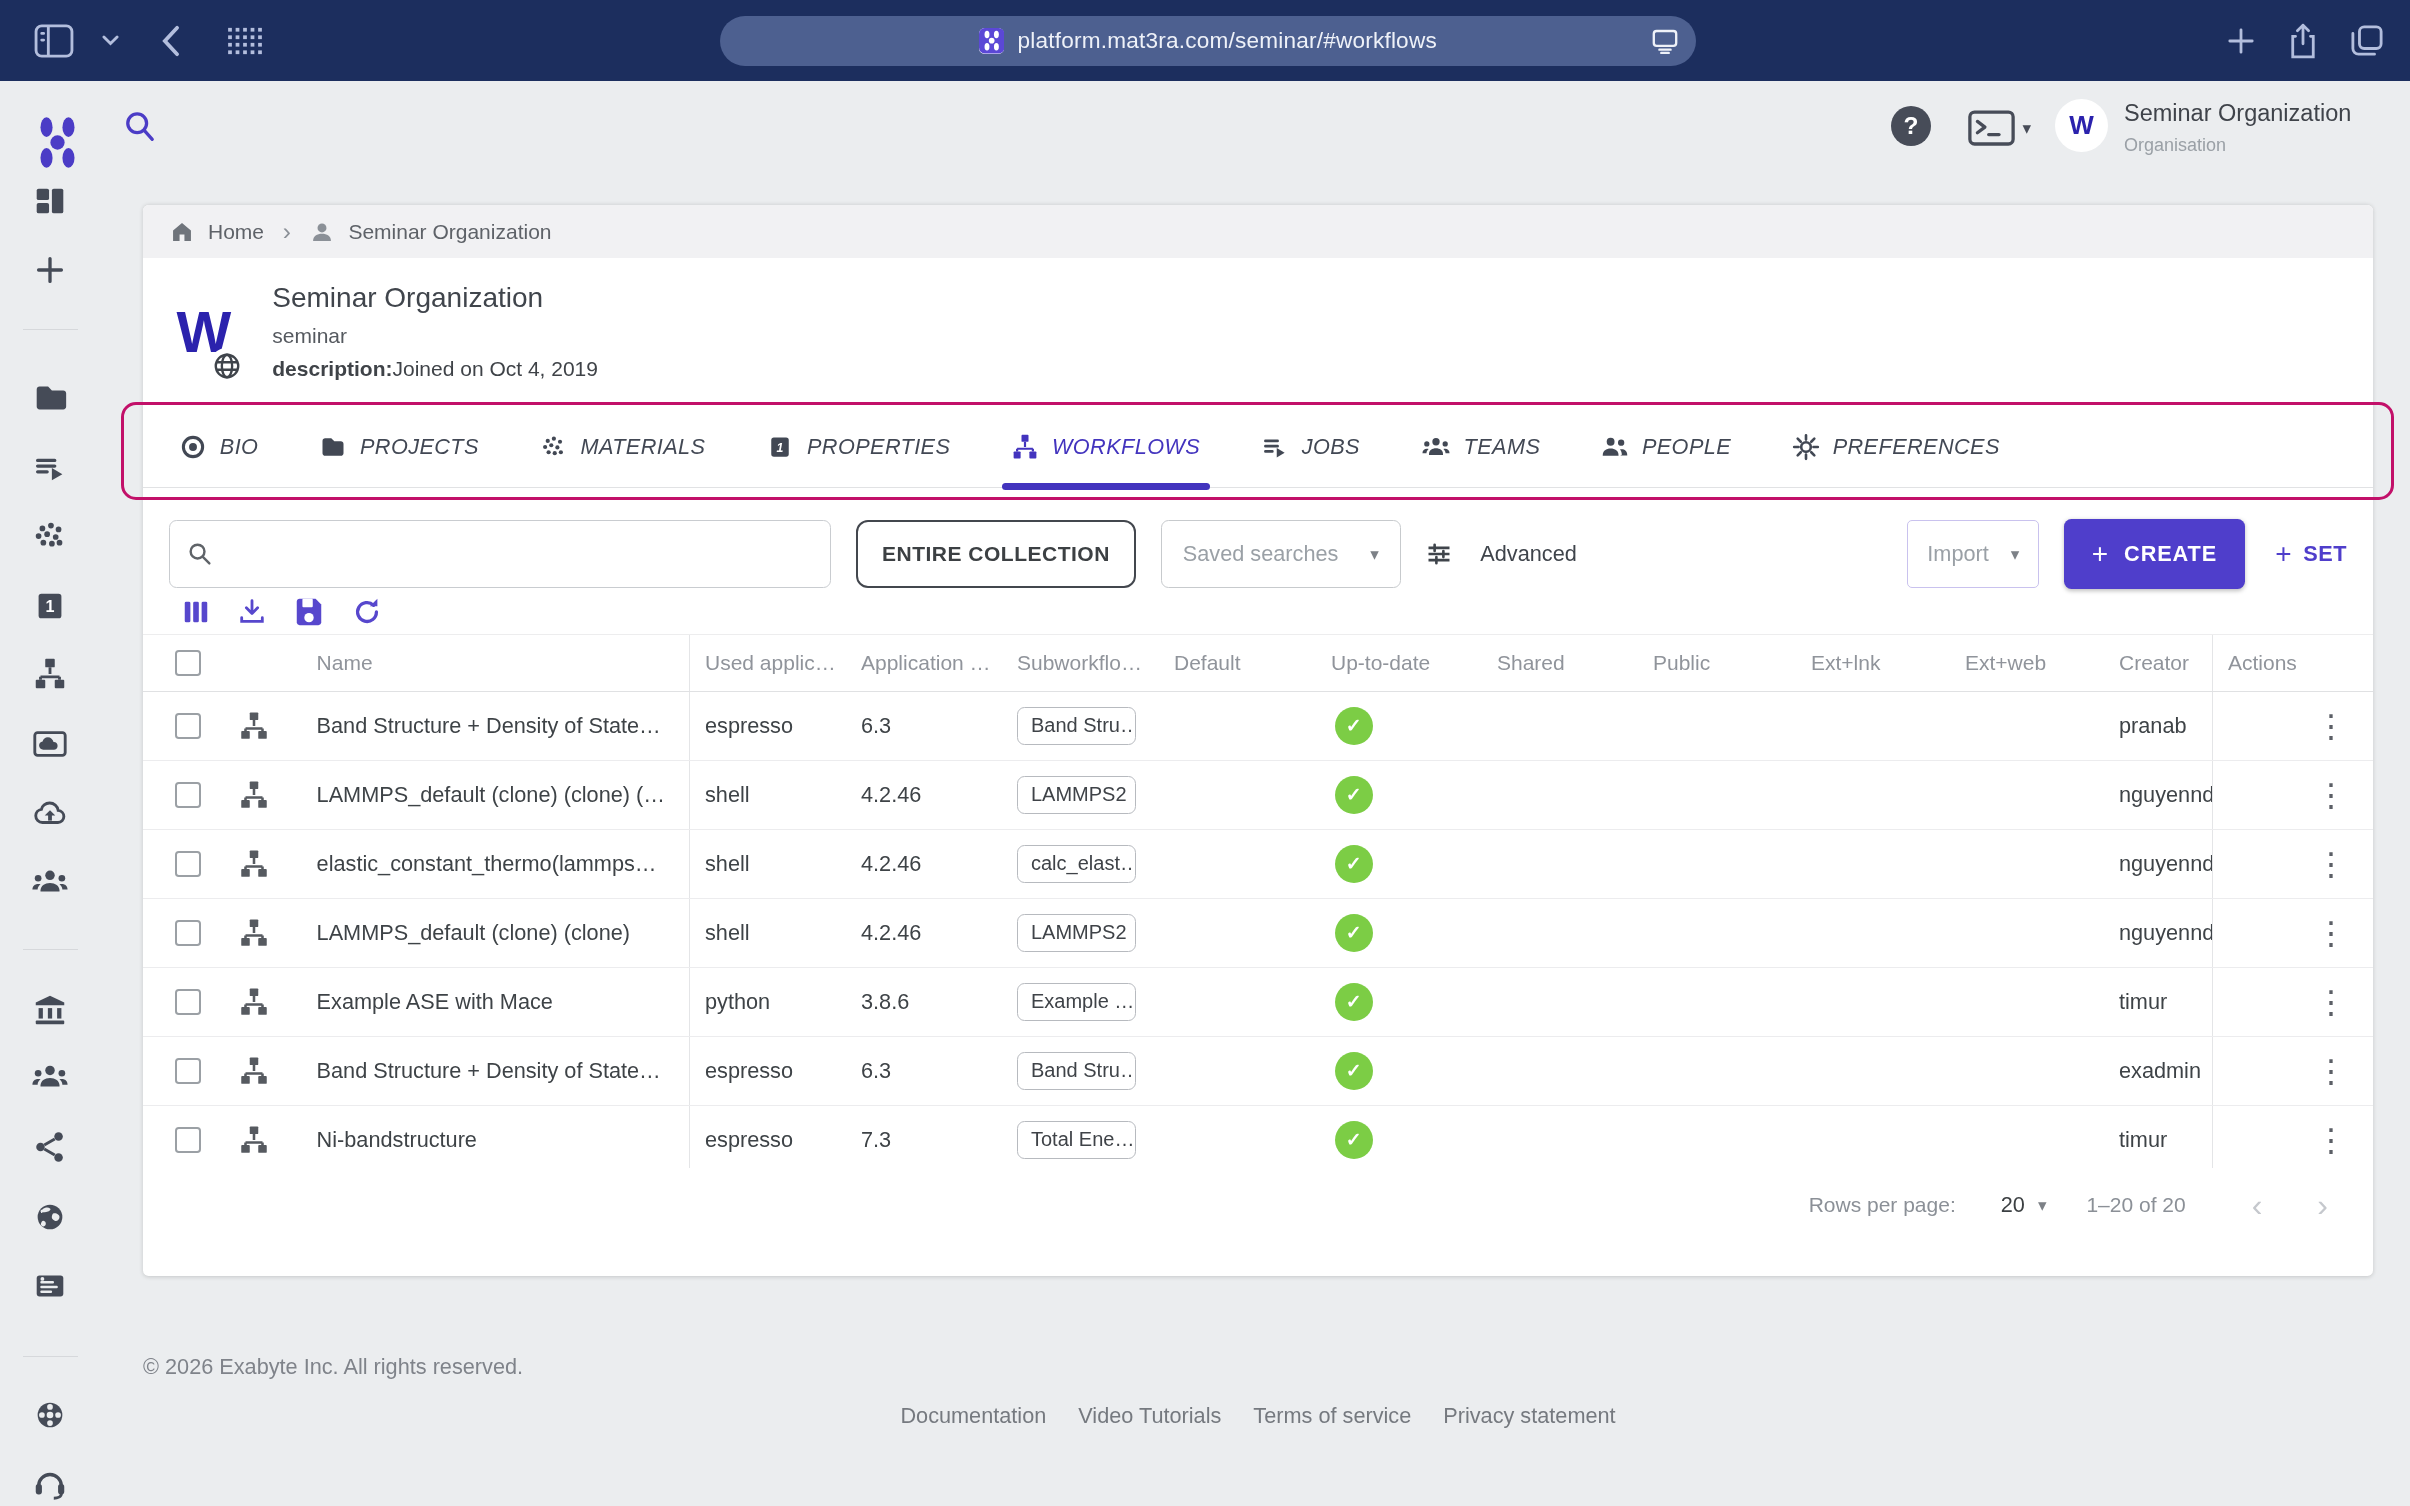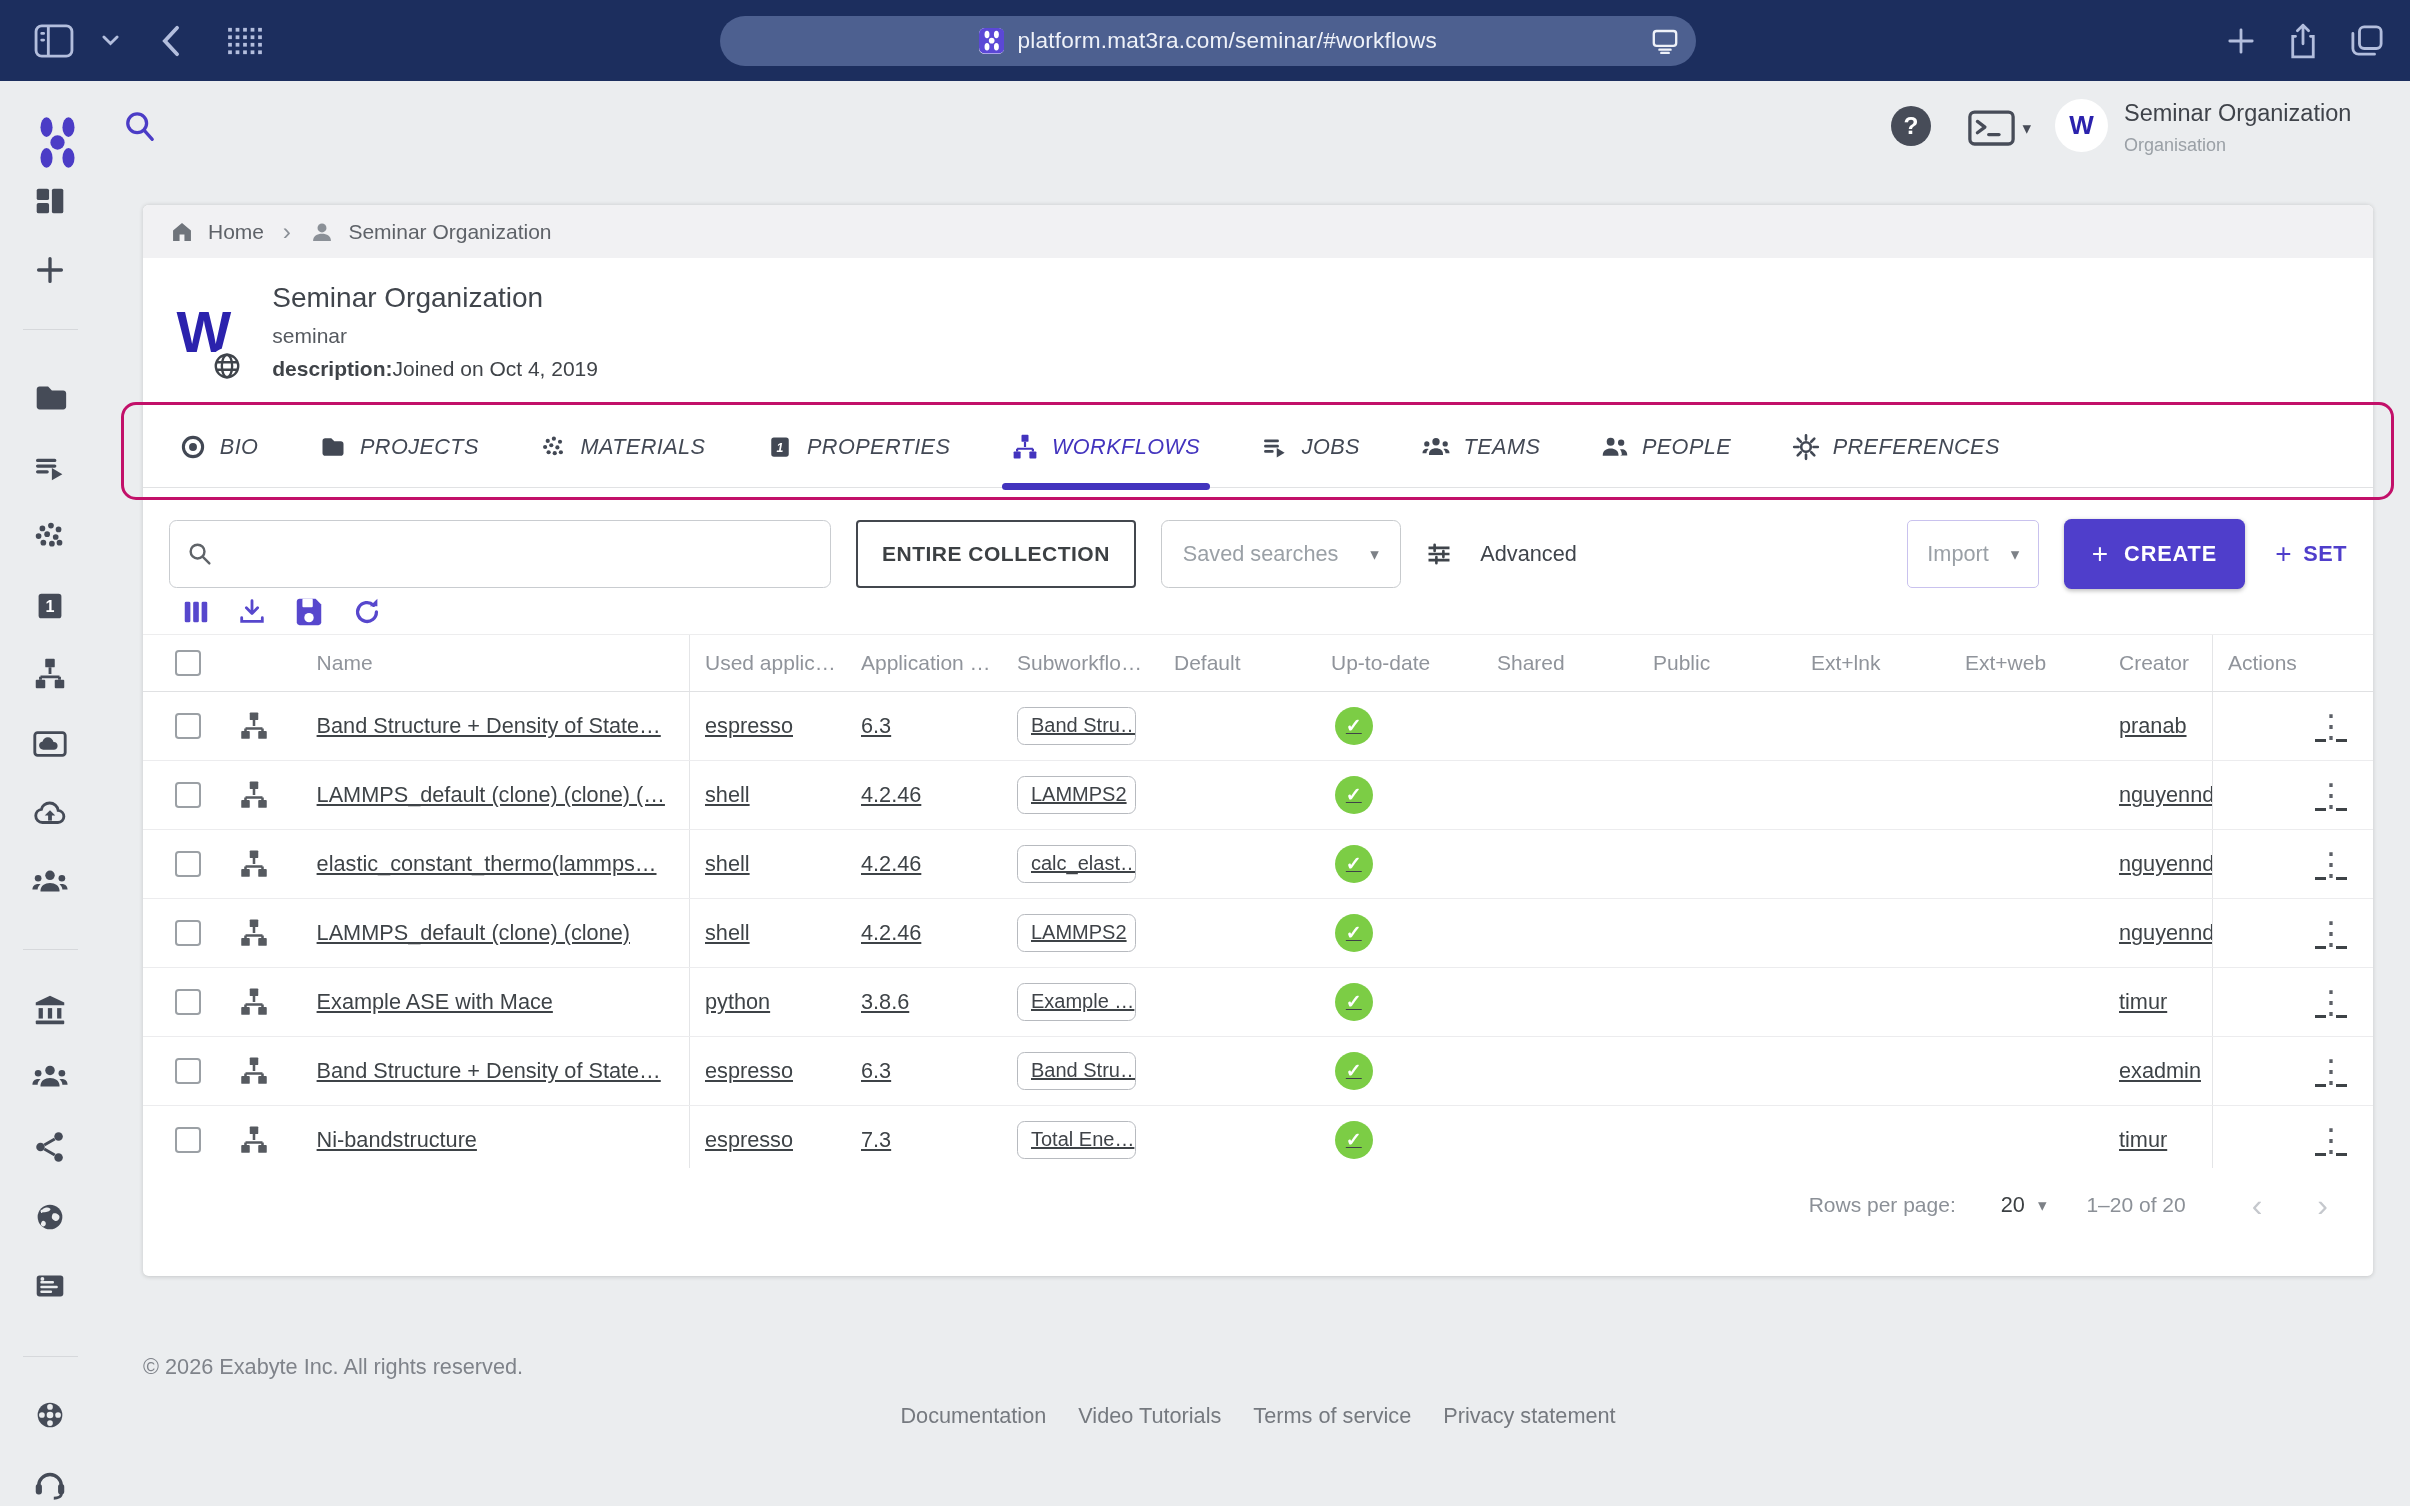--- a/index.html
+++ b/index.html
@@ -61,21 +61,21 @@
   .tab svg { flex:none; }
   .tab.active { color:#4334be; }
   .tab.active::after { content:""; position:absolute; left:-5.6px; right:-5.6px; bottom:-1.9px; height:6.6px;
     background:#4334be; border-radius:3.8px; }
 
   
   .toolbar { margin-top:31px; padding:0 26px; display:flex; align-items:center; gap:24.5px; }
   .search-box { width:662px; height:68px; border:1.9px solid #c9ccd0; border-radius:7.5px; display:flex;
     align-items:center; padding:0 17px; gap:11.3px; background:#fff; }
   .search-box input { border:none; outline:none; flex:1; font-size:21.7px; font-family:inherit; color:#3c4043; }
-  .btn-collection { height:68px; border:2.4px solid #43474e; border-radius:4px; background:#fff;
+  .btn-collection { height:68px; border:2.4px solid #43474e; border-radius:12px; background:#fff;
     font-size:21px; font-weight:700; letter-spacing:0.5px; color:#3c4043; padding:0 24.5px; cursor:pointer; font-family:inherit; }
   .btn-saved { height:68px; width:240px; border:1.9px solid #c7cacd; border-radius:7.5px; background:#fff;
     display:flex; align-items:center; justify-content:space-between; padding:0 21px; cursor:pointer; }
   .btn-saved span.lbl { font-size:21.7px; color:#9aa0a6; }
   .caret { color:#7d8187; font-size:17px; }
   .advanced { display:flex; align-items:center; gap:27px; font-size:21.7px; color:#3f444b; cursor:pointer; }
   .tb-spacer { flex:1; }
   .btn-import { height:68px; width:132px; border:1.9px solid #c9c2ee; border-radius:5px; background:#fff;
     display:flex; align-items:center; justify-content:space-between; padding:0 19px; cursor:pointer; }
   .btn-import span.lbl { font-size:21.7px; color:#9aa0a6; }
@@ -92,21 +92,21 @@
   .tbl-controls .tc { cursor:pointer; display:flex; }
 
   
   .tgrid { display:grid; grid-template-columns:66px 85px 396px 156px 156px 157px 157px 166px 156px 158px 154px 154px 108px 158px; align-items:center; }
   .thead { height:58px; border-top:1.4px solid #ededee; border-bottom:1.4px solid #e0e1e3;
     color:#90949b; font-size:21px; }
   .thead .cell, .trow .cell { padding-left:15px; overflow:hidden; white-space:nowrap; height:100%; display:flex; align-items:center; }
   .c-name { padding-left:22.6px !important; border-right:1.4px solid #e4e5e7; }
   .c-actions { border-left:1.4px solid #e4e5e7; }
   .rows-viewport { height:476px; overflow:hidden; }
-  .trow { height:69px; border-bottom:1.4px solid #ececee; font-size:21.7px; color:#3e4347;text-decoration:underline; }
+  .trow { height:69px; border-bottom:1.4px solid #ececee; font-size:21.7px; color:#3e4347; }
   .checkbox { width:26px; height:26px; border:2.4px solid #9ba0a5; border-radius:3.8px; background:#fff;
     margin-left:17px; cursor:pointer; flex:none; }
   .c-check { padding-left:15px !important; }
   .c-icon { padding-left:28px !important; }
   .chip { border:1.9px solid #b7babf; border-radius:7.5px; padding:6.6px 13px; font-size:20px; color:#3f4348;
     background:#fff; white-space:nowrap; max-width:119px; overflow:hidden; cursor:pointer; }
   .badge-check { width:38px; height:38px; border-radius:50%; background:#7ccd45; color:#fff; font-size:19px;
     font-weight:700; display:flex; align-items:center; justify-content:center; margin-left:3.8px; flex:none; }
   .kebab { font-size:32px; color:#5b5f66; margin-left:87px; cursor:pointer; line-height:1; }
 

